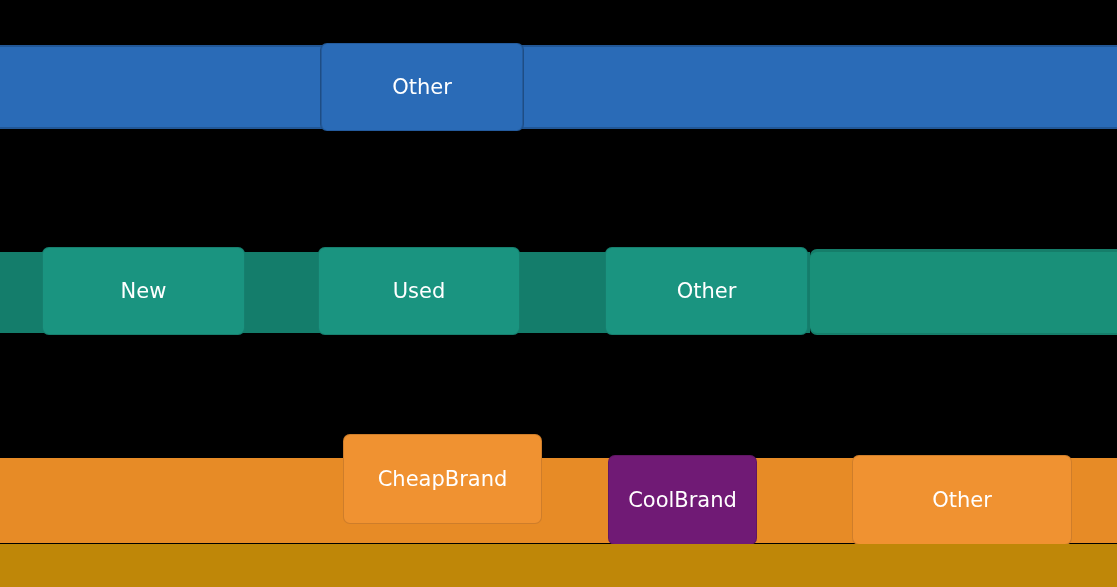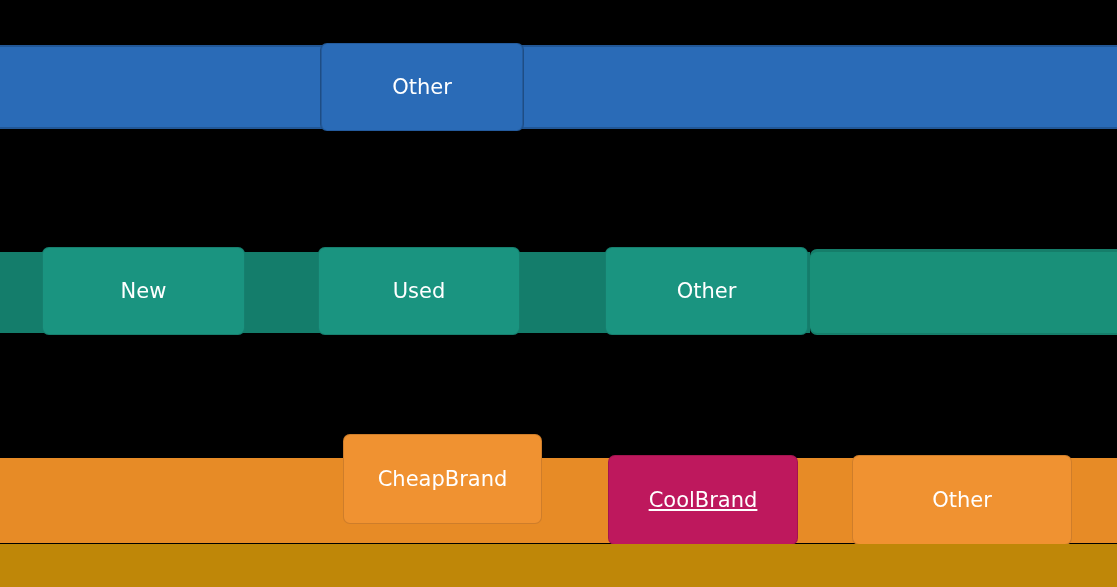--- a/index.html
+++ b/index.html
@@ -39,21 +39,21 @@
   .lvl2-bar   { left: 0px;   top: 252px; width: 810px;  height: 81px; background: #147d6b; }
   .lvl2-new   { left: 42px;  top: 247px; width: 203px;  height: 88px; background: #1a9480; }
   .lvl2-used  { left: 318px; top: 247px; width: 202px;  height: 88px; background: #1a9480; }
   .lvl2-other { left: 605px; top: 247px; width: 203px;  height: 88px; background: #1a9480; }
   .lvl2-block { left: 810px; top: 249px; width: 307px;  height: 86px; background: #199079;
                 border-radius: 7px 0 0 7px;
                 box-shadow: inset 0 3px 0 rgba(0,0,0,0.12), inset 0 -2px 0 rgba(0,0,0,0.12); }
   
   .lvl3-bar   { left: 0px;   top: 458px; width: 1117px; height: 85px; background: #e78b26; }
   .lvl3-cheap { left: 343px; top: 434px; width: 199px;  height: 90px; background: #f09231; }
-  .lvl3-cool  { left: 608px; top: 455px; width: 190px;  height: 90px; background: #be185d; text-decoration: underline; }
+  .lvl3-cool  { left: 608px; top: 455px; width: 149px;  height: 90px; background: #701a75; }
   .lvl3-other { left: 852px; top: 455px; width: 220px;  height: 90px; background: #f09231; }
   
   .lvl4-bar   { left: 0px;   top: 544px; width: 1117px; height: 43px; background: #bf8708; }
 </style>
 </head>
 <body>
 
 <div class="canvas">
 
   <div class="band lvl1-bar"></div>

